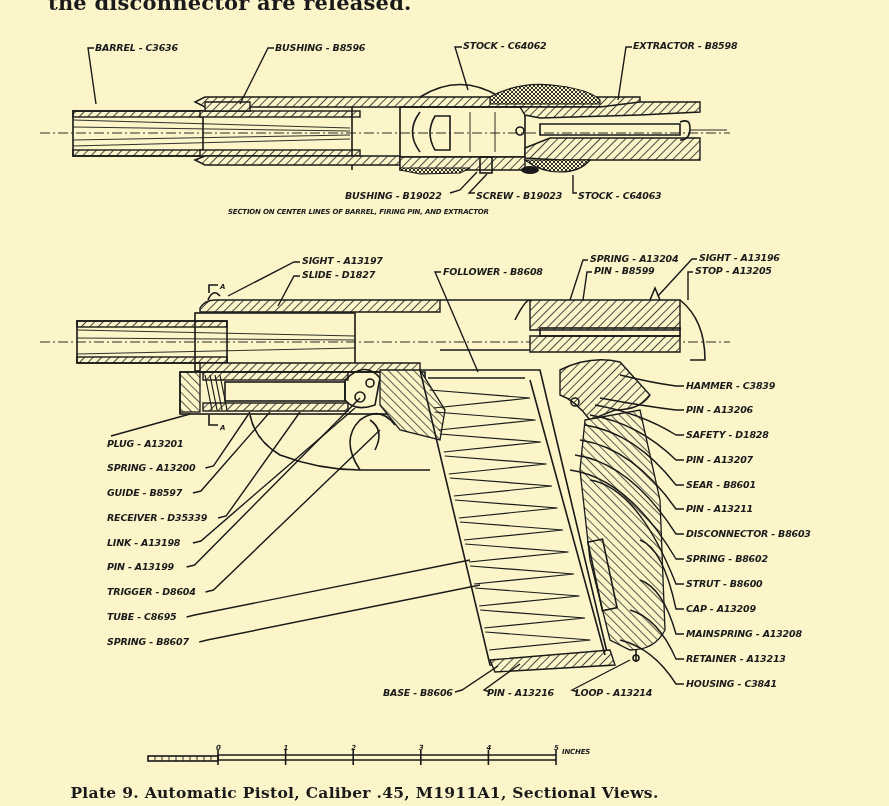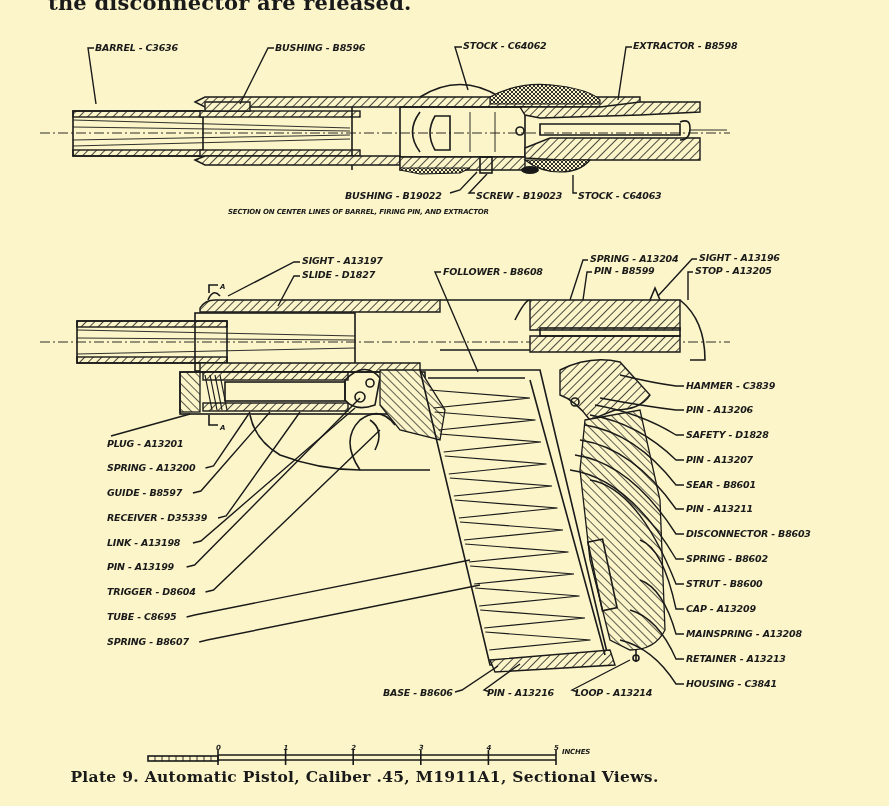--- a/index.html
+++ b/index.html
@@ -15,21 +15,21 @@
     font-family: "DejaVu Serif", serif; font-weight: bold; font-size: 21px;
     color: #1a1a1a; letter-spacing: 0.2px;
   }
   svg#drawing { position: absolute; left: 0; top: 0; }
   .lbl {
     font-family: "DejaVu Sans", sans-serif; font-style: italic; font-weight: bold;
     font-size: 9.5px; fill: #1a1a1a; letter-spacing: -0.2px;
   }
   .lbl-small { font-size: 7px; }
   .caption {
-    position: absolute; left: 0; width: 729px; top: 767px; text-align: center;
+    position: absolute; left: 0; width: 729px; top: 783px; text-align: center;
     font-family: "DejaVu Serif", serif; font-weight: bold; font-size: 15.5px;
     color: #1a1a1a; letter-spacing: 0.3px;
   }
   .leader { stroke: #1a1a1a; stroke-width: 1.4; fill: none; }
   .outline { stroke: #1a1a1a; stroke-width: 1.6; fill: none; }
   .thin { stroke: #1a1a1a; stroke-width: 0.9; fill: none; }
   .hatch { fill: url(#hatch); stroke: #1a1a1a; stroke-width: 1.4; }
   .hatch2 { fill: url(#hatch2); stroke: #1a1a1a; stroke-width: 1.3; }
   .xhatch { fill: url(#xhatch); stroke: #1a1a1a; stroke-width: 1.2; }
   .center { stroke: #1a1a1a; stroke-width: 0.9; stroke-dasharray: 10 3 2 3; fill: none; }

